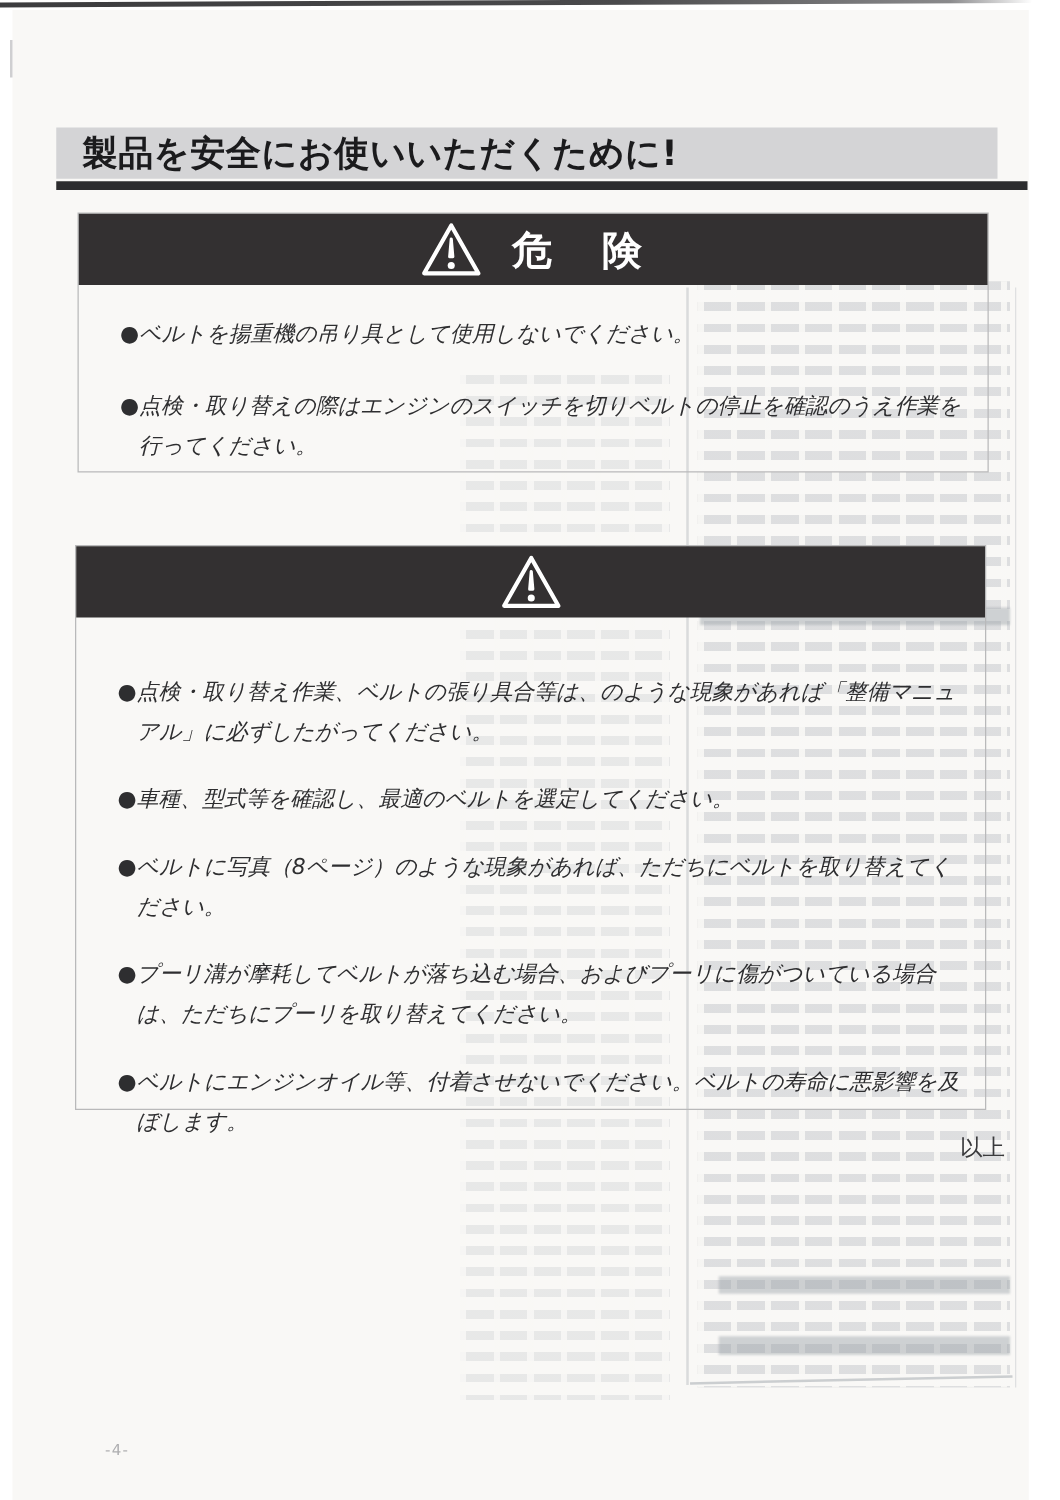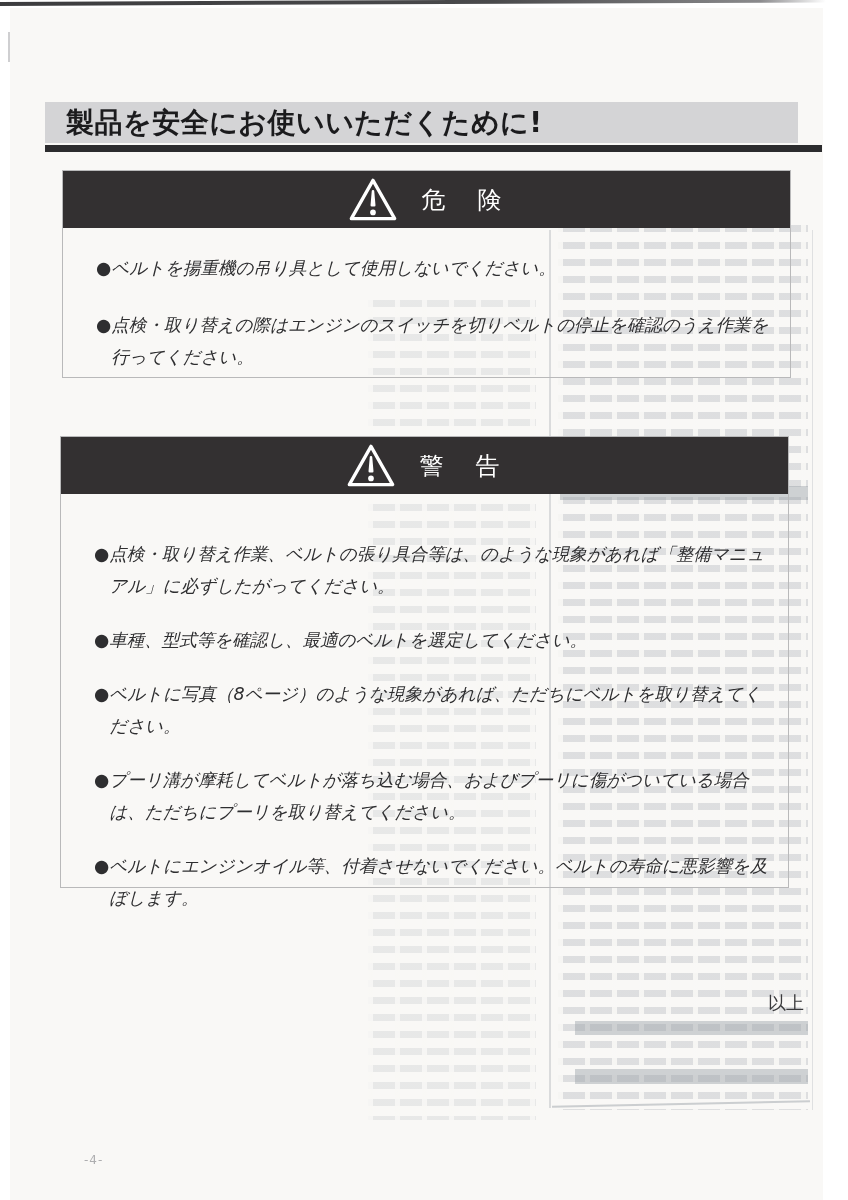--- a/index.html
+++ b/index.html
@@ -60,38 +60,38 @@
   .caution-box {
     position:absolute; border:1px solid #b9b9ba; background:transparent; z-index:2;
   }
   .box-danger  { left:62px; top:170px; width:729px; height:208px; }
   .box-warning { left:60px; top:436px; width:729px; height:452px; }
   .banner {
     width:100%; height:57px; background:#333031; color:#ffffff;
     display:flex; align-items:center; justify-content:center; gap:24px;
   }
   .banner-label {
-    font-size:24px; font-weight:normal; letter-spacing:4px; white-space:nowrap;
+    font-size:32px; font-weight:bold; letter-spacing:4px; white-space:nowrap;
     line-height:1;
   }
   .tri-icon { display:block; }
   .items { list-style:none; display:flex; flex-direction:column; }
   .box-danger  .items { padding:24px 18px 0 33px; gap:25px; }
   .box-warning .items { padding:44px 18px 0 33px; gap:22px; }
   .item { display:flex; font-size:17.5px; line-height:32px; color:#2e2e30; font-weight:500; }
   .bullet { flex:0 0 auto; }
   .item-text { flex:1 1 auto;font-style:italic; }
 
   
   .footer-note {
     position:absolute; left:60px; top:902px; width:747px; z-index:2;
     font-size:17.5px; line-height:35px; color:#2e2e30; font-weight:500;
   }
   .closing {
-    position:absolute; left:700px; top:991px; width:104px; z-index:2;
+    position:absolute; left:700px; top:906px; width:104px; z-index:2;
     text-align:right; font-size:18px; color:#3a3a3c; font-weight:500;
   }
   .page-number {
     position:absolute; left:84px; top:1153px; z-index:2;
     font-size:12px; color:#aeaeb0; letter-spacing:1px;
   }
 </style>
 </head>
 <body>
 
@@ -137,21 +137,20 @@
     </ul>
   </div>
 
   <div class="caution-box box-warning">
     <div class="banner">
       <svg class="tri-icon" width="50" height="45" viewBox="0 0 60 54" aria-hidden="true">
         <path d="M30 4 L56 50 L4 50 Z" fill="none" stroke="#ffffff" stroke-width="4" stroke-linejoin="round"></path>
         <path d="M30 17 L31.5 34 L28.5 34 Z" fill="#ffffff" stroke="#ffffff" stroke-width="3" stroke-linejoin="round"></path>
         <circle cx="30" cy="42.5" r="3.4" fill="#ffffff"></circle>
       </svg>
-      <span class="banner-label">警　告</span>
     </div>
     <ul class="items">
       <li class="item">
         <span class="bullet">●</span>
         <span class="item-text">点検・取り替え作業、ベルトの張り具合等は、のような現象があれば「整備マニュアル」に必ずしたがってください。</span>
       </li>
       <li class="item">
         <span class="bullet">●</span>
         <span class="item-text">車種、型式等を確認し、最適のベルトを選定してください。</span>
       </li>

